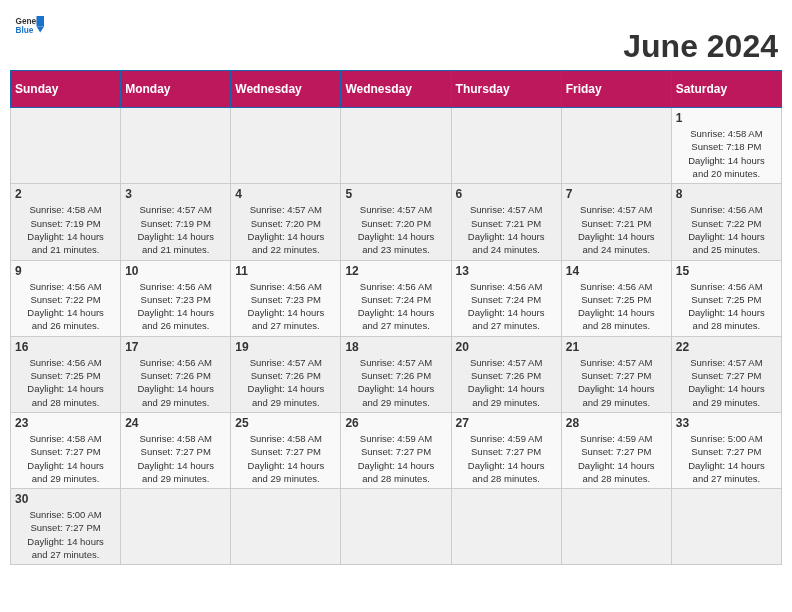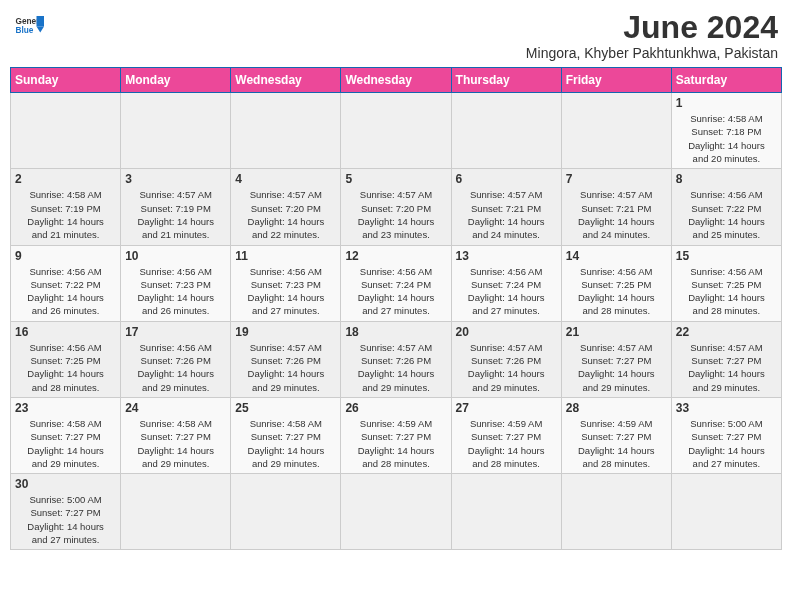--- a/index.html
+++ b/index.html
@@ -21,42 +21,43 @@
       display: flex;
       align-items: center;
       gap: 4px;
     }
     .logo-icon {
       width: 30px;
       height: 30px;
     }
     .title-block {
       text-align: right;
+      margin-top: 19px;
     }
     .month-title {
       font-size: 32px;
       font-weight: bold;
       color: #333;
       line-height: 1.1;
     }
     .subtitle {
       font-size: 14px;
       color: #333;
     }
     .calendar {
       width: 100%;
       border-collapse: collapse;
       border: 1px solid #ccc;
     }
     .calendar thead th {
-      background-color: #ec4899;
+      background-color: #be185d;
       color: #fff;
       font-size: 12px;
       font-weight: bold;
-      padding: 5px 4px;
+      padding: 11px 4px;
       text-align: left;
       border: 1px solid #1565b0;
     }
     .calendar tbody td {
       vertical-align: top;
       border: 1px solid #ccc;
       padding: 3px 4px;
       width: 14.28%;
       min-height: 70px;
       font-size: 10px;
@@ -92,21 +93,20 @@
   <div class="logo">
     <svg class="logo-icon" viewBox="0 0 40 40" xmlns="http://www.w3.org/2000/svg">
       <text x="2" y="18" font-size="11" font-weight="bold" fill="#333">General</text>
       <text x="2" y="30" font-size="11" font-weight="bold" fill="#1a73c8">Blue</text>
       <polygon points="30,8 40,8 40,22 30,22" fill="#1a73c8"></polygon>
       <polygon points="30,22 40,22 35,30" fill="#1a73c8"></polygon>
     </svg>
   </div>
   <div class="title-block">
     <div class="month-title">June 2024</div>
-    <div class="subtitle">Mingora, Khyber Pakhtunkhwa, Pakistan</div>
   </div>
 </div>
 
 <table class="calendar">
   <thead>
     <tr>
     <th>Sunday</th>
         <th>Monday</th>
         <th>Wednesday</th>
         <th>Wednesday</th>

